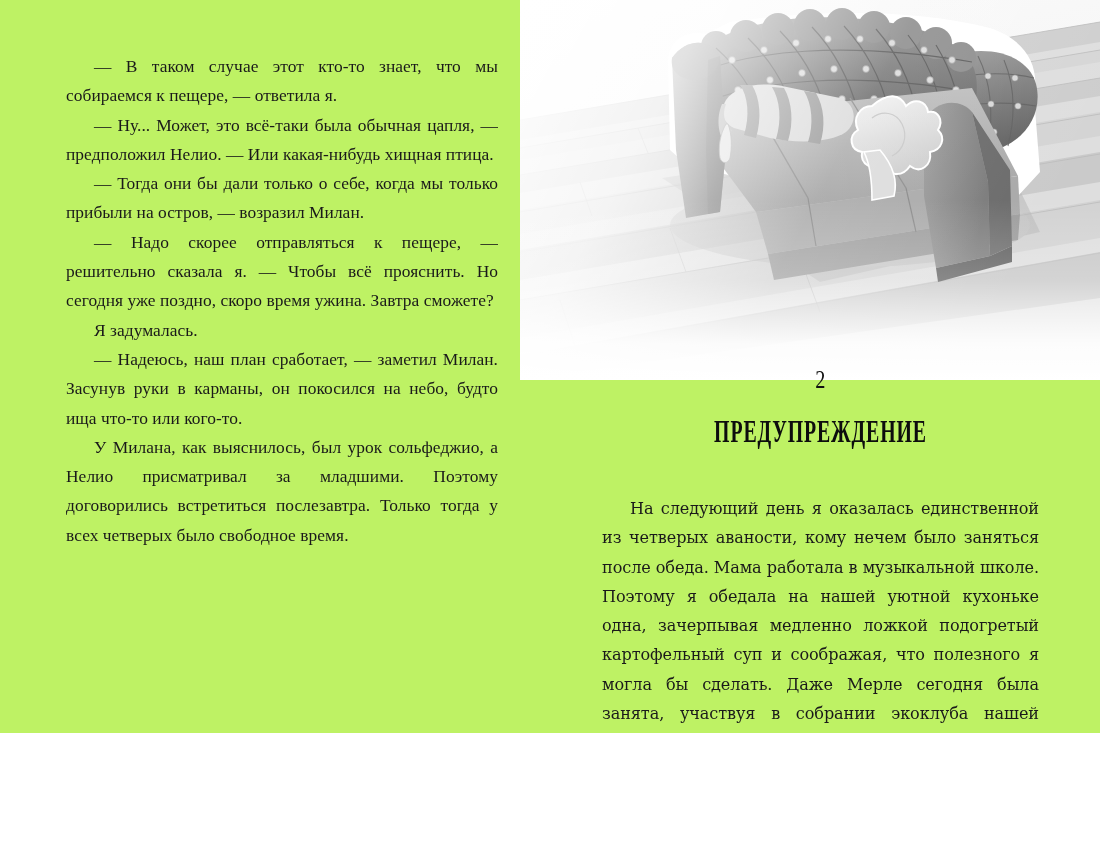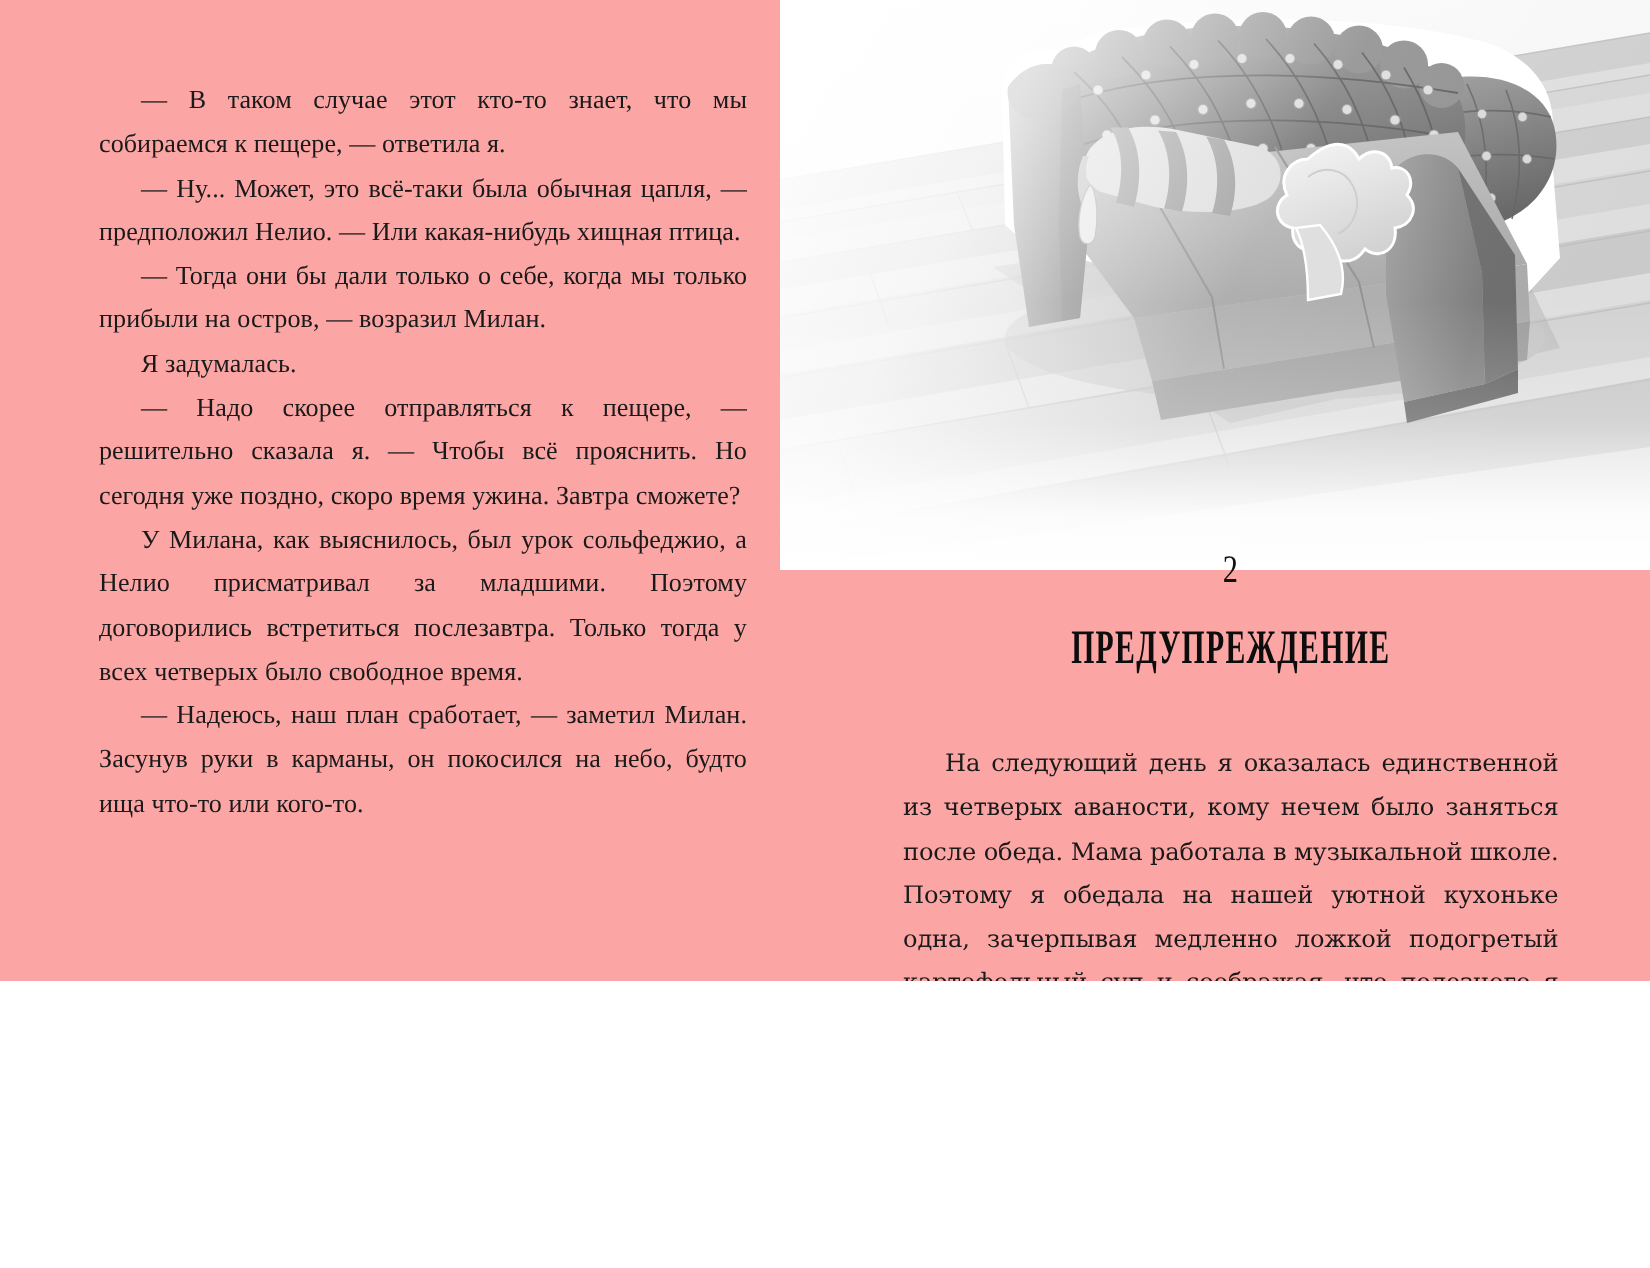--- a/index.html
+++ b/index.html
@@ -4,22 +4,22 @@
 <title>Book Spread</title>
 <style>
   html, body {
     margin: 0;
     padding: 0;
     background: #ffffff;
   }
   #page {
     position: relative;
     width: 1100px;
-    height: 654px;
-    background: #fca5a5;
+    height: 733px;
+    background: #bef264;
     overflow: hidden;
     font-family: "Liberation Serif", "DejaVu Serif", serif;
   }
 
   
   #illustration {
     position: absolute;
     left: 520px;
     top: 0px;
     width: 580px;
@@ -321,24 +321,24 @@
 
       <rect x="0" y="0" width="580" height="380" fill="url(#floorFade)"></rect>
       <rect x="0" y="200" width="580" height="180" fill="url(#bottomFade)"></rect>
     </svg>
   </div>
 
   <div id="left-page" class="body-text left-col">
     <p>— В таком случае этот кто-то знает, что мы собираемся к пещере, — ответила я.</p>
     <p>— Ну... Может, это всё-таки была обычная цапля, — предположил Нелио. — Или какая-нибудь хищная птица.</p>
     <p>— Тогда они бы дали только о себе, когда мы только прибыли на остров, — возразил Милан.</p>
+    <p>— Надо скорее отправляться к пещере, — решительно сказала я. — Чтобы всё прояснить. Но сегодня уже поздно, скоро время ужина. Завтра сможете?</p>
     <p>Я задумалась.</p>
-    <p>— Надо скорее отправляться к пещере, — решительно сказала я. — Чтобы всё прояснить. Но сегодня уже поздно, скоро время ужина. Завтра сможете?</p>
+    <p>— Надеюсь, наш план сработает, — заметил Милан. Засунув руки в карманы, он покосился на небо, будто ища что-то или кого-то.</p>
     <p>У Милана, как выяснилось, был урок сольфеджио, а Нелио присматривал за младшими. Поэтому договорились встретиться послезавтра. Только тогда у всех четверых было свободное время.</p>
-    <p>— Надеюсь, наш план сработает, — заметил Милан. Засунув руки в карманы, он покосился на небо, будто ища что-то или кого-то.</p>
   </div>
 
   <div id="right-page">
     <div id="chapter-head">
       <span id="chapter-number">2</span>
       <span id="chapter-title">ПРЕДУПРЕЖДЕНИЕ</span>
     </div>
     <div class="body-text right-col">
       <p>На следующий день я оказалась единственной из четверых аваности, кому нечем было заняться после обеда. Мама работала в музыкальной школе. Поэтому я обедала на нашей уютной кухоньке одна, зачерпывая медленно ложкой подогретый картофельный суп и соображая, что полезного я могла бы сделать. Даже Мерле сегодня была занята, участвуя в собрании экоклуба нашей школы. Её активное участие в деятельности экоклуба помогало держать «Аваности» в курсе событий относительно незаконных действий фирмы «Штайн-Бау», принадлежавшей Ксаверу Беркуту. Будучи важным предпри-</p>
     </div>

